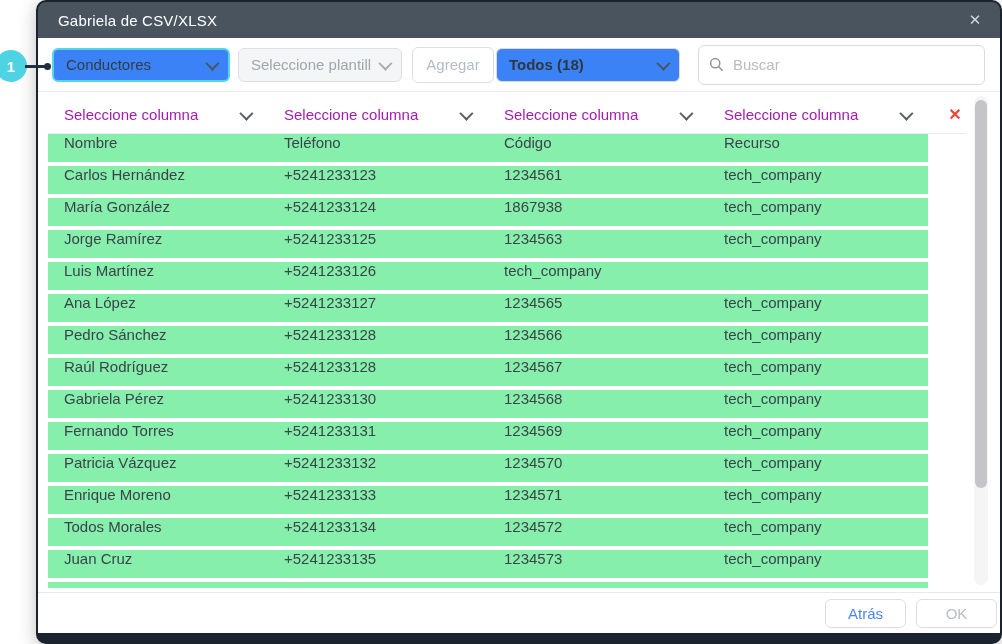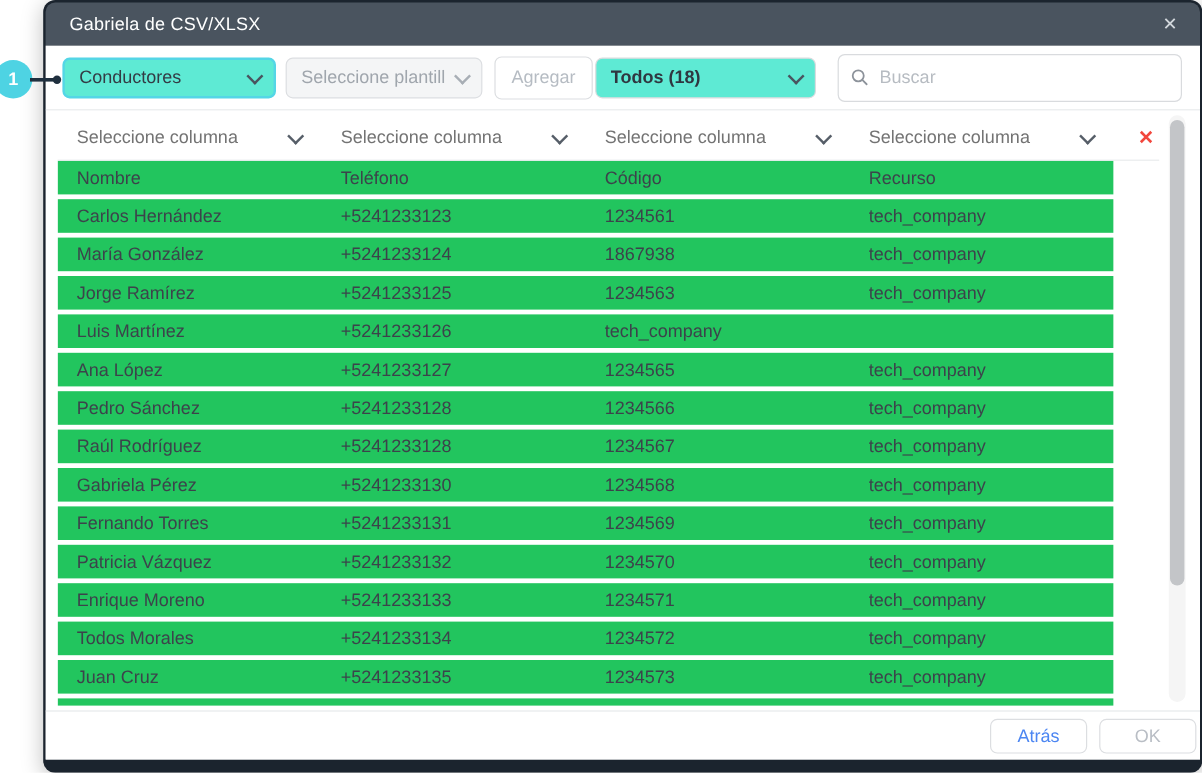--- a/index.html
+++ b/index.html
@@ -12,21 +12,21 @@
   .m-header{position:absolute;left:2px;top:2px;right:2px;height:36px;background:#4a545f;
     border-radius:8px 8px 0 0;display:flex;align-items:center;}
   .m-title{color:#ffffff;font-size:15px;padding-left:20px;letter-spacing:.2px;}
   .m-close{margin-left:auto;margin-right:14px;color:#d3d8dd;font-size:15px;cursor:pointer;
     width:22px;height:22px;display:flex;align-items:center;justify-content:center;}
   .m-content{position:absolute;left:2px;top:38px;right:2px;bottom:11px;background:#ffffff;overflow:hidden;}
 
   
   .toolbar{position:absolute;top:0;left:0;right:0;height:54px;border-bottom:1px solid #e9ebed;
     display:flex;align-items:center;padding:0 14px;box-sizing:border-box;}
-  .sel{height:34px;border:1px solid #d9dbde;border-radius:6px;background:#5eead4;display:flex;
+  .sel{height:34px;border:1px solid #d9dbde;border-radius:6px;background:#3b82f6;display:flex;
     align-items:center;box-sizing:border-box;padding:0 12px;font-size:15px;color:#2f3740;cursor:pointer;}
   .sel .lbl{flex:1;white-space:nowrap;overflow:hidden;}
   .chev{width:8px;height:8px;border-right:2px solid currentColor;border-bottom:2px solid currentColor;
     transform:rotate(45deg) translateY(-2px);flex:none;margin-left:8px;color:#4a545f;}
   .sel-entity{width:178px;border:2px solid #54d6e6;color:#333c45;}
   .sel-template{width:164px;margin-left:8px;background:#f4f5f6;border-color:#dcdee1;color:#a0a6ad;}
   .sel-template .chev{color:#a8aeb5;}
   .btn-add{width:80px;height:34px;margin-left:10px;background:#fff;border:1px solid #dcdee1;
     border-radius:6px;font-size:15px;color:#b6bcc3;display:flex;align-items:center;justify-content:center;}
   .sel-filter{width:184px;margin-left:2px;font-weight:bold;}
@@ -34,29 +34,29 @@
     display:flex;align-items:center;padding:12px 10px;box-sizing:border-box;}
   .search svg{flex:none;margin-right:7px;}
   .search input{border:none;outline:none;flex:1;font-size:15px;color:#2f3740;
     font-family:"Liberation Sans",sans-serif;background:transparent;}
   .search input::placeholder{color:#b7bcc2;}
 
   
   .mapping-row{position:absolute;top:58px;left:10px;right:34px;height:38px;display:flex;
     align-items:center;border-bottom:1px solid #e9ebed;box-sizing:border-box;}
   .map-select{width:220px;flex:none;display:flex;align-items:center;box-sizing:border-box;
-    padding:0 18px 0 16px;font-size:15px;color:#737373;cursor:pointer;}
+    padding:0 18px 0 16px;font-size:15px;color:#a21caf;cursor:pointer;}
   .map-select .lbl{flex:1;}
   .map-select .chev{color:#565e68;}
   .map-remove{margin-left:auto;color:#f2473d;font-size:16px;font-weight:bold;cursor:pointer;
     width:22px;height:22px;display:flex;align-items:center;justify-content:center;}
 
   
   .table{position:absolute;top:96px;left:10px;width:880px;bottom:38px;overflow:hidden;}
-  .trow{display:flex;height:28px;margin-bottom:4px;background:#22c55e;align-items:center;}
+  .trow{display:flex;height:28px;margin-bottom:4px;background:#86efac;}
   .tcell{width:220px;flex:none;padding-left:16px;box-sizing:border-box;font-size:15px;color:#3c434b;
     white-space:nowrap;overflow:hidden;}
   .trow.sliver{height:6px;margin-bottom:0;}
 
   
   .scrollbar{position:absolute;right:12px;top:58px;width:14px;height:489px;background:#f5f5f5;
     border-radius:7px;}
   .scroll-thumb{position:absolute;left:1px;top:4px;width:12px;height:388px;background:#c3c5c8;
     border-radius:6px;cursor:pointer;}
 

